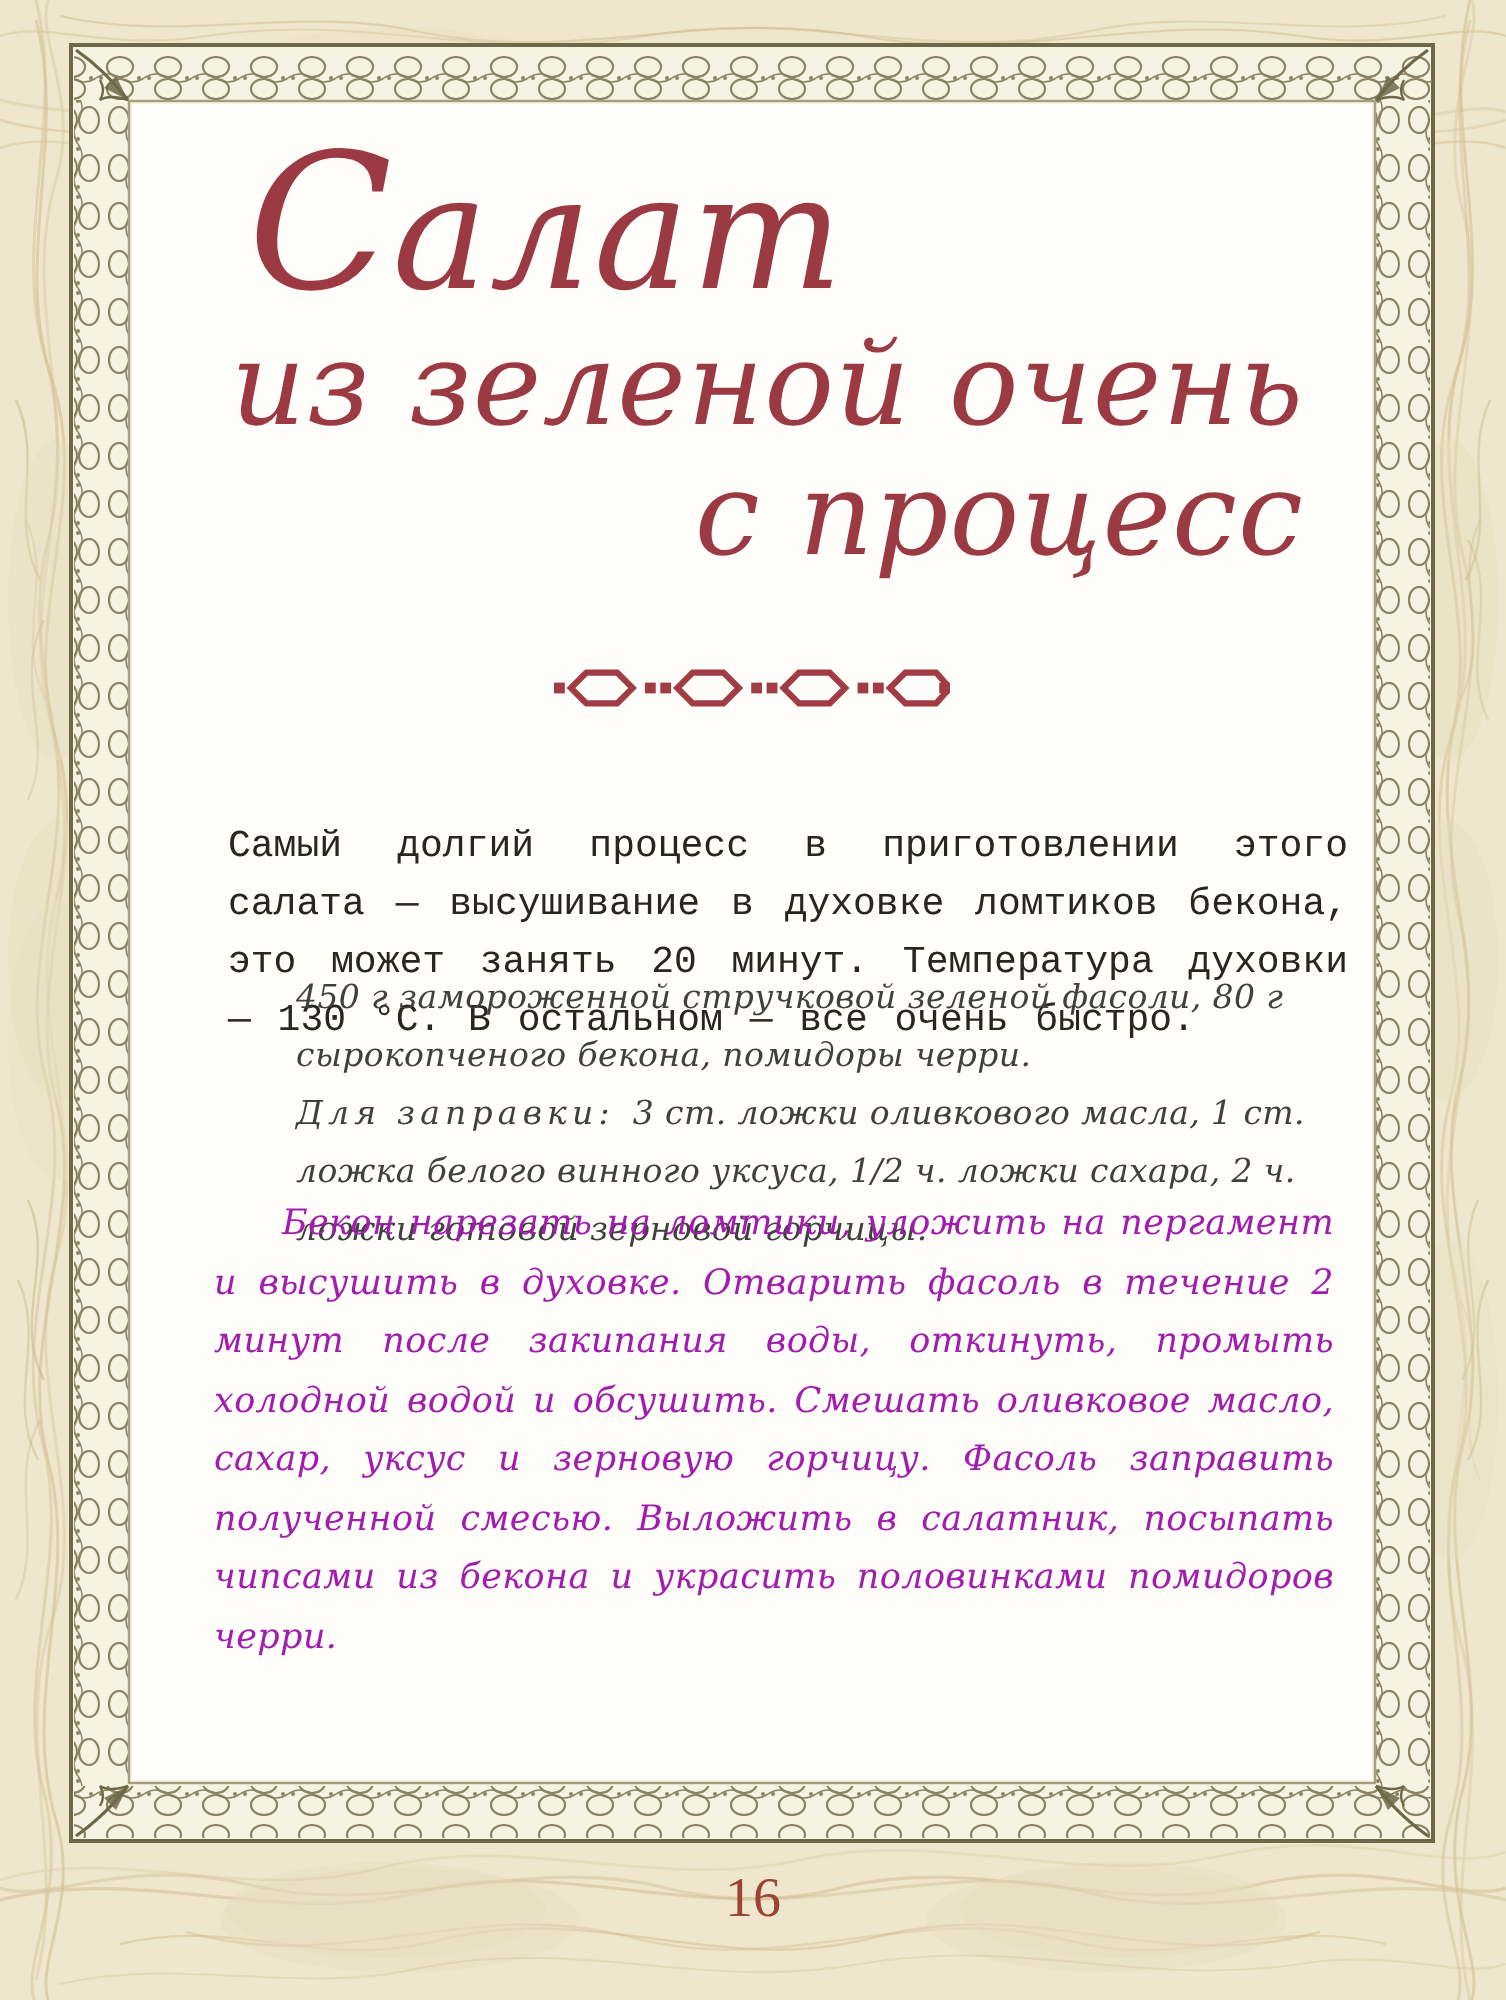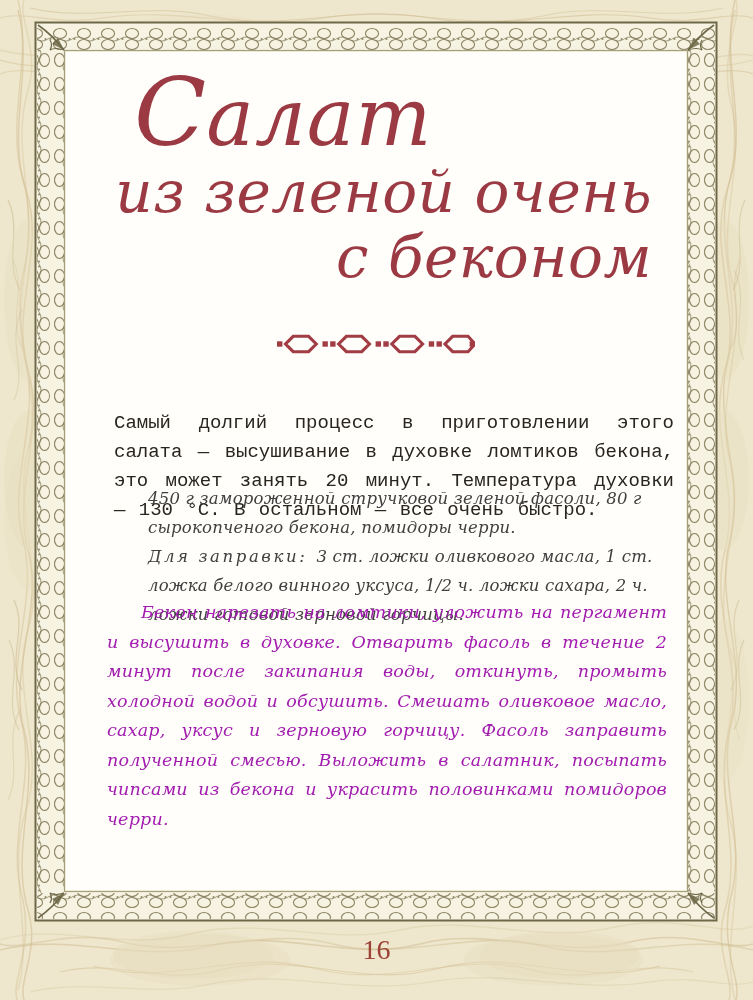--- a/index.html
+++ b/index.html
@@ -107,24 +107,24 @@
           <use href="#corner-flourish" transform="matrix(1,0,0,-1,0,943)"></use>
         </g>
       <g>
           <use href="#corner-flourish" transform="matrix(-1,0,0,-1,752,943)"></use>
         </g>
     </g>
   </svg>
 
   <div class="content">
 
-    <h1 class="title" style="margin:0;font-weight:normal;padding-left:10px;">
+    <h1 class="title" style="margin:0;font-weight:normal;">
       <div class="title-line1">Салат</div>
       <div class="title-line2">из зеленой очень</div>
-      <div class="title-line3">с беконом</div>
+      <div class="title-line3">с процесс</div>
     </h1>
 
     <div class="divider">
       <svg width="198" height="20" viewBox="0 0 257 22" aria-hidden="true">
         <g fill="#a23c44" stroke="#a23c44">
           <rect x="0" y="7.5" width="7" height="7" stroke="none"></rect>
           <path d="M21,1 L41,1 L51,11 L41,21 L21,21 L11,11 Z" fill="none" stroke-width="4"></path>
           <rect x="59" y="7.5" width="7" height="7" stroke="none"></rect>
           <rect x="69" y="7.5" width="7" height="7" stroke="none"></rect>
           <path d="M90,1 L110,1 L120,11 L110,21 L90,21 L80,11 Z" fill="none" stroke-width="4"></path>

